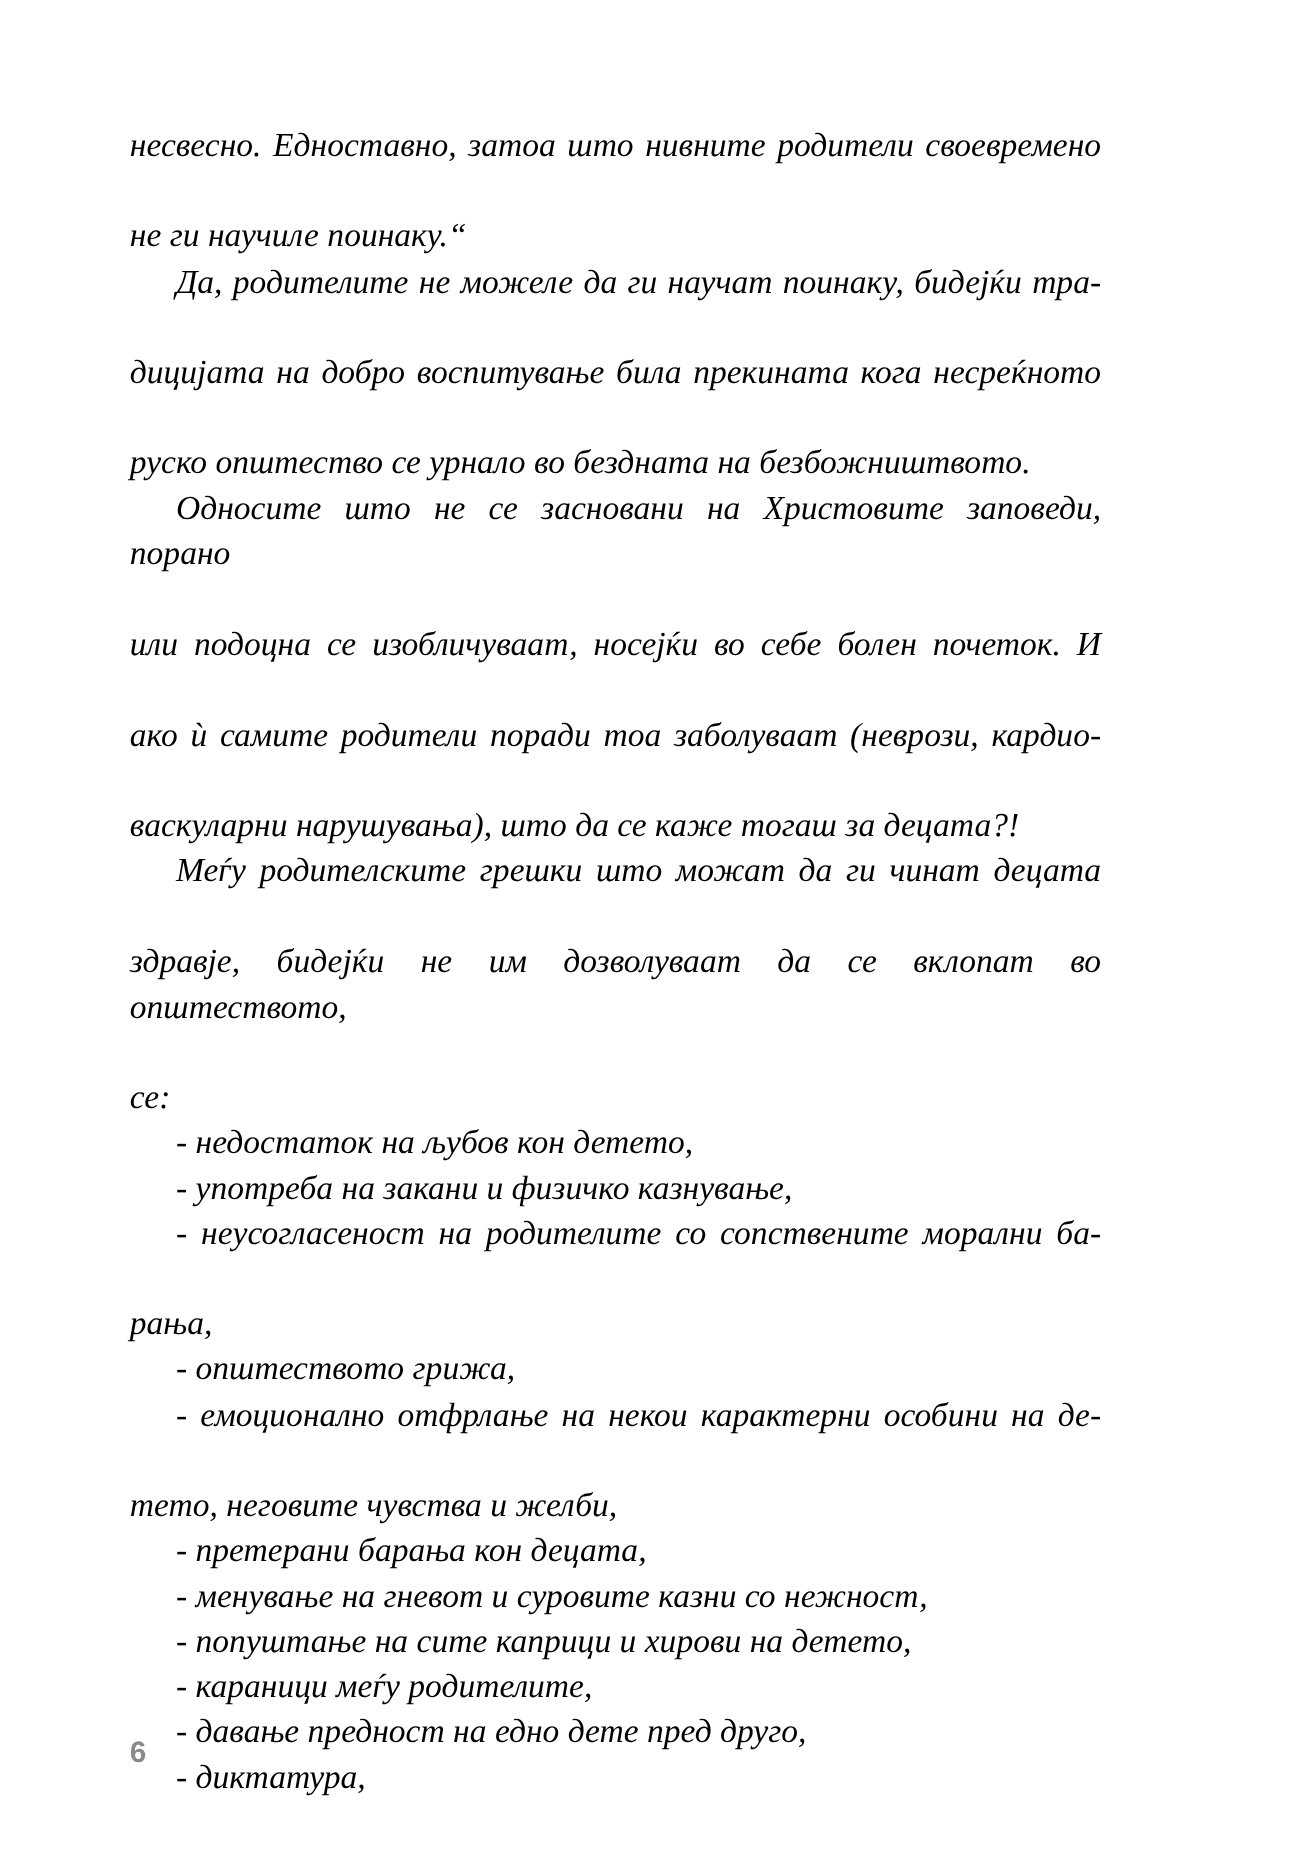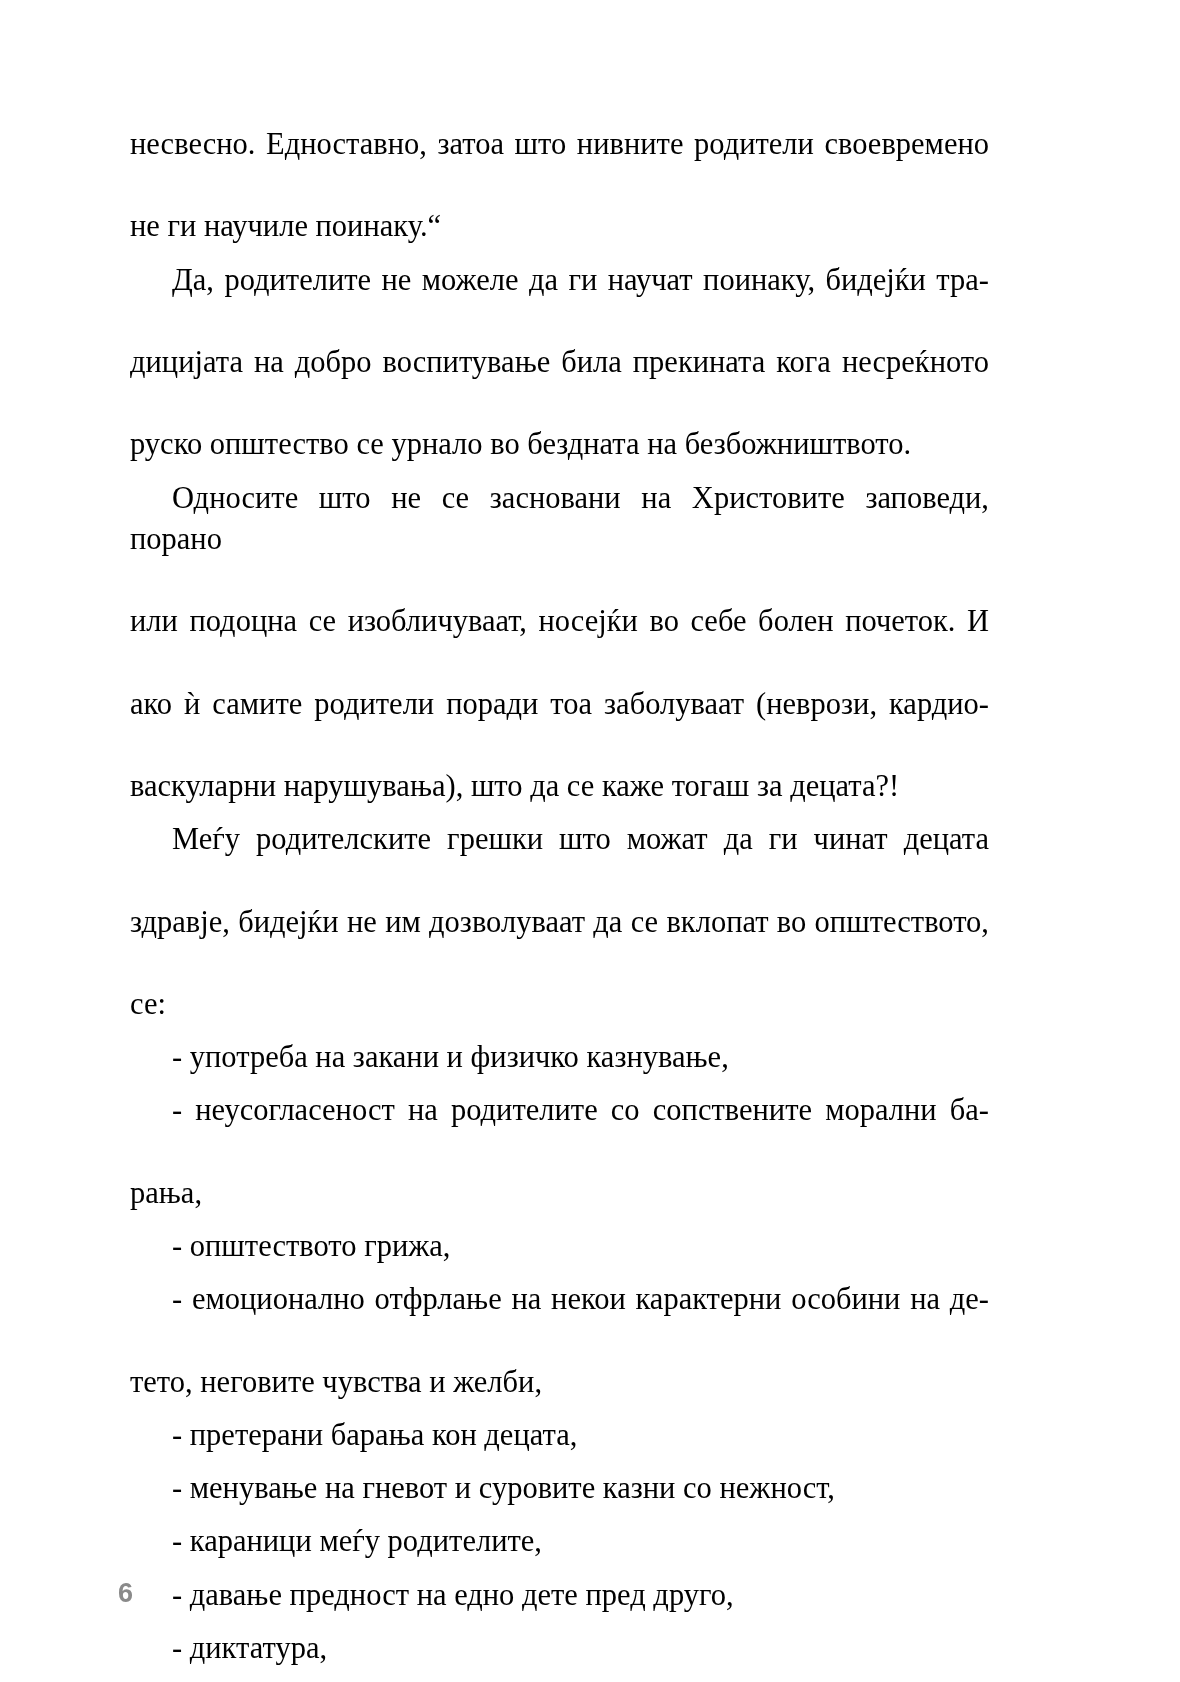--- a/index.html
+++ b/index.html
@@ -26,23 +26,24 @@
     top: 112px;
     width: 883px;
     font-size: 30.5px;
     line-height: 41.2px;
     text-align: justify;
     text-justify: inter-word;
     -webkit-hyphens: none;
     hyphens: none;
   }
   p {
-    margin: 12px;
+    margin: 0;
     padding: 0;
     text-align: justify;
+    font-style: italic;
   }
   
   p.indent {
     text-indent: 42px;
   }
   
   p.flush {
     text-indent: 0;
   }
   
@@ -88,20 +89,23 @@
     </p>
 
     <p class="indent">
       <span class="stretch">Односите што не се засновани на Христовите заповеди, порано</span><span class="stretch">или подоцна се изобличуваат, носејќи во себе болен почеток. И</span><span class="stretch">ако ѝ самите родители поради тоа заболуваат (неврози, кардио-</span><span>васкуларни нарушувања), што да се каже тогаш за децата?!</span>
     </p>
 
     <p class="indent">
       <span class="stretch">Меѓу родителските грешки што можат да ги чинат децата</span><span class="stretch">здравје, бидејќи не им дозволуваат да се вклопат во општеството,</span><span>се:</span>
     </p>
 
+    <p class="item-short">
+      <span>- недостаток на љубов кон детето,</span>
+    </p>
 
     <p class="item-short">
       <span>- употреба на закани и физичко казнување,</span>
     </p>
 
     <p class="item-just">
       <span class="stretch">-  неусогласеност на родителите со сопствените морални ба-</span><span>рања,</span>
     </p>
 
     <p class="item-short">
@@ -116,20 +120,23 @@
 
 
     <p class="item-short">
       <span>- претерани барања кон децата,</span>
     </p>
 
     <p class="item-short">
       <span>- менување на гневот и суровите казни со нежност,</span>
     </p>
 
+    <p class="item-short">
+      <span>- попуштање на сите каприци и хирови на детето,</span>
+    </p>
 
 
     <p class="item-short">
       <span>- караници меѓу родителите,</span>
     </p>
 
     <p class="item-short">
       <span>- давање предност на едно дете пред друго,</span>
     </p>
 

